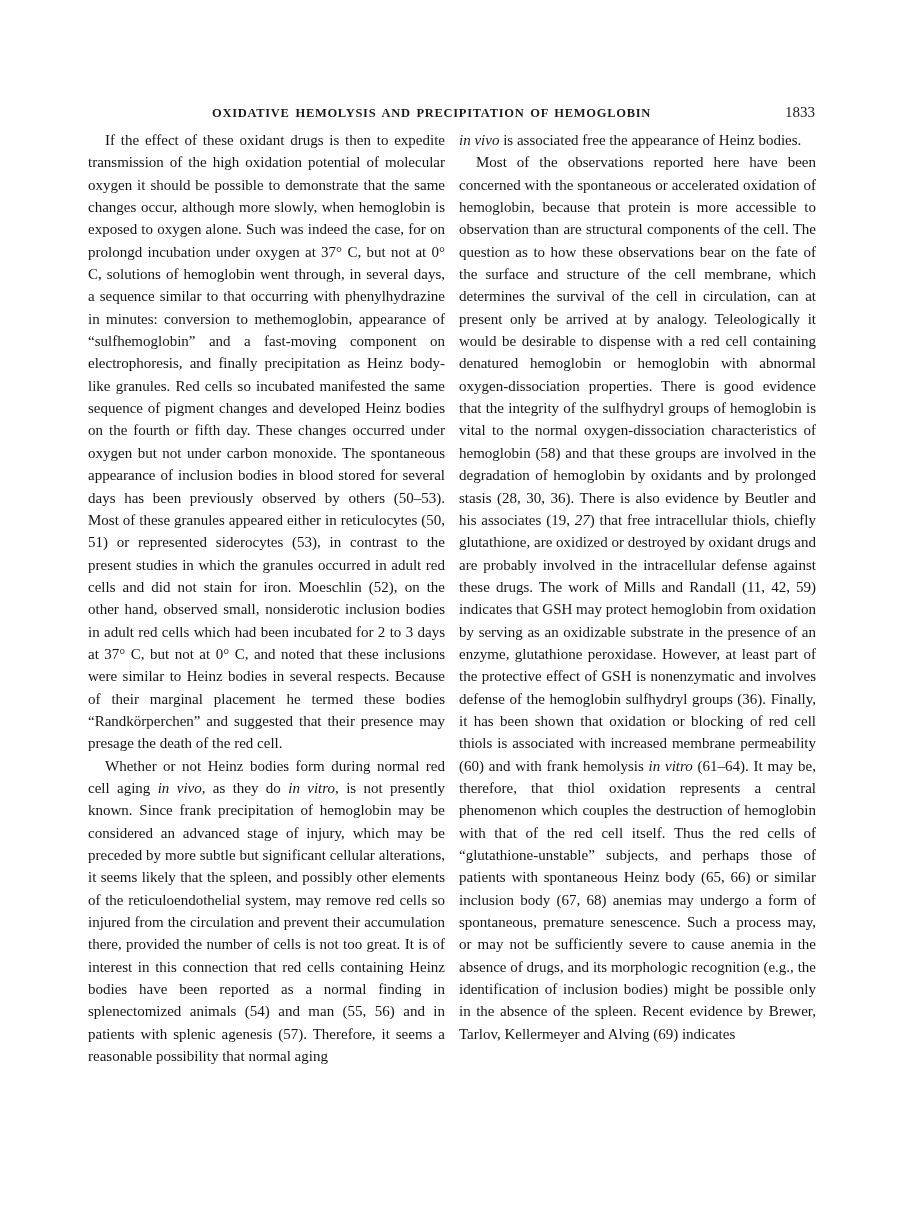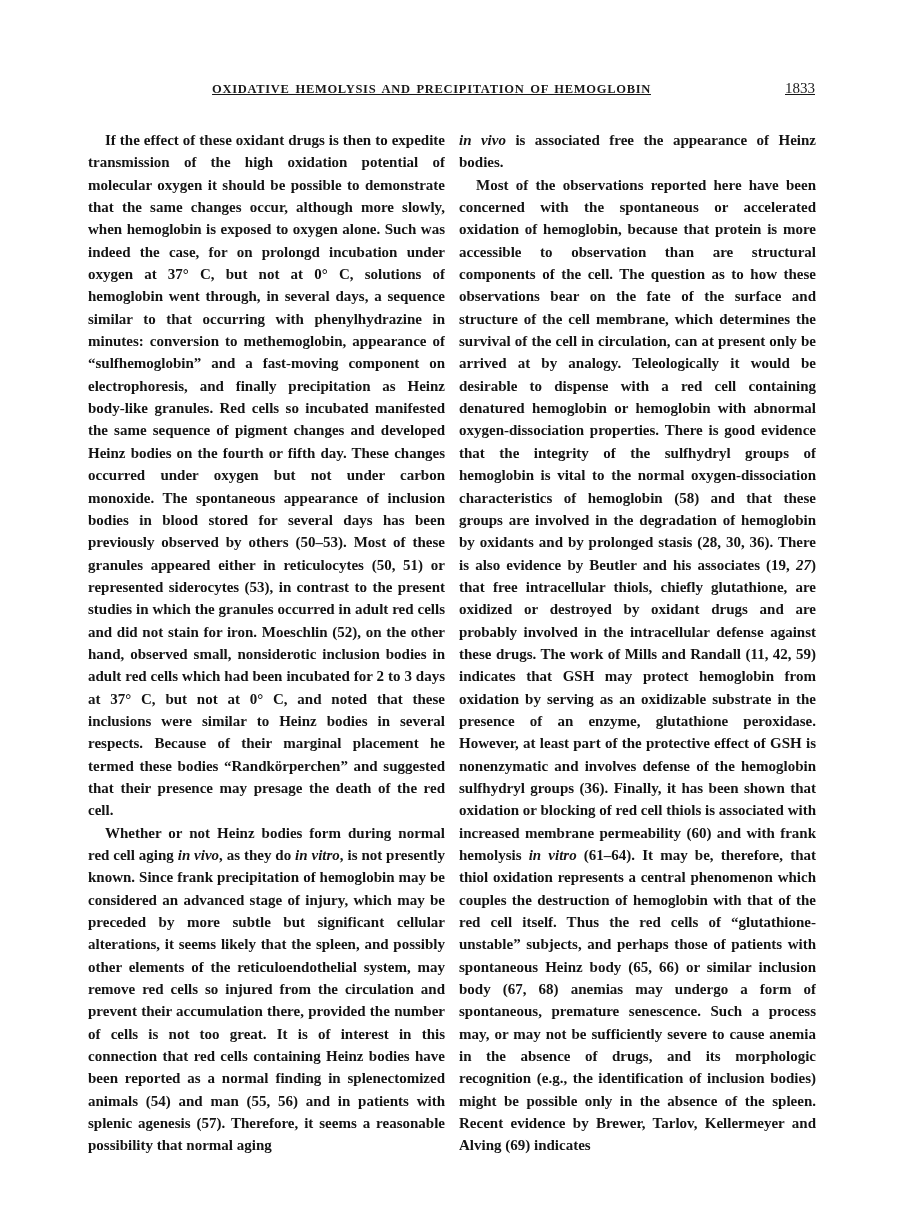--- a/index.html
+++ b/index.html
@@ -11,26 +11,25 @@
     position: relative;
     width: 901px;
     height: 1217px;
     background: #ffffff;
     color: #161616;
     font-family: "Liberation Serif", "DejaVu Serif", serif;
     overflow: hidden;
   }
   .page-header {
     position: absolute;
-    top: 80px;
+    top: 104px;
     left: 88px;
     width: 727px;
     display: flex;
     align-items: baseline;
-    text-decoration: underline;
   }
   .running-title {
     flex: 1;
     text-align: center;
     font-size: 12.5px;
     font-weight: bold;
     letter-spacing: 0.7px;
     word-spacing: 2px;
     color: #1a1a1a;
   }
@@ -42,21 +41,20 @@
   }
   .columns {
     position: absolute;
     top: 129px;
     left: 88px;
     width: 728px;
     height: 1050px;
     display: flex;
     gap: 14px;
     overflow: hidden;
-    font-weight: bold;
   }
   .column {
     width: 357px;
     font-size: 15px;
     line-height: 22.35px;
     text-align: justify;
     color: #141414;
     overflow: hidden;
   }
   .para {

